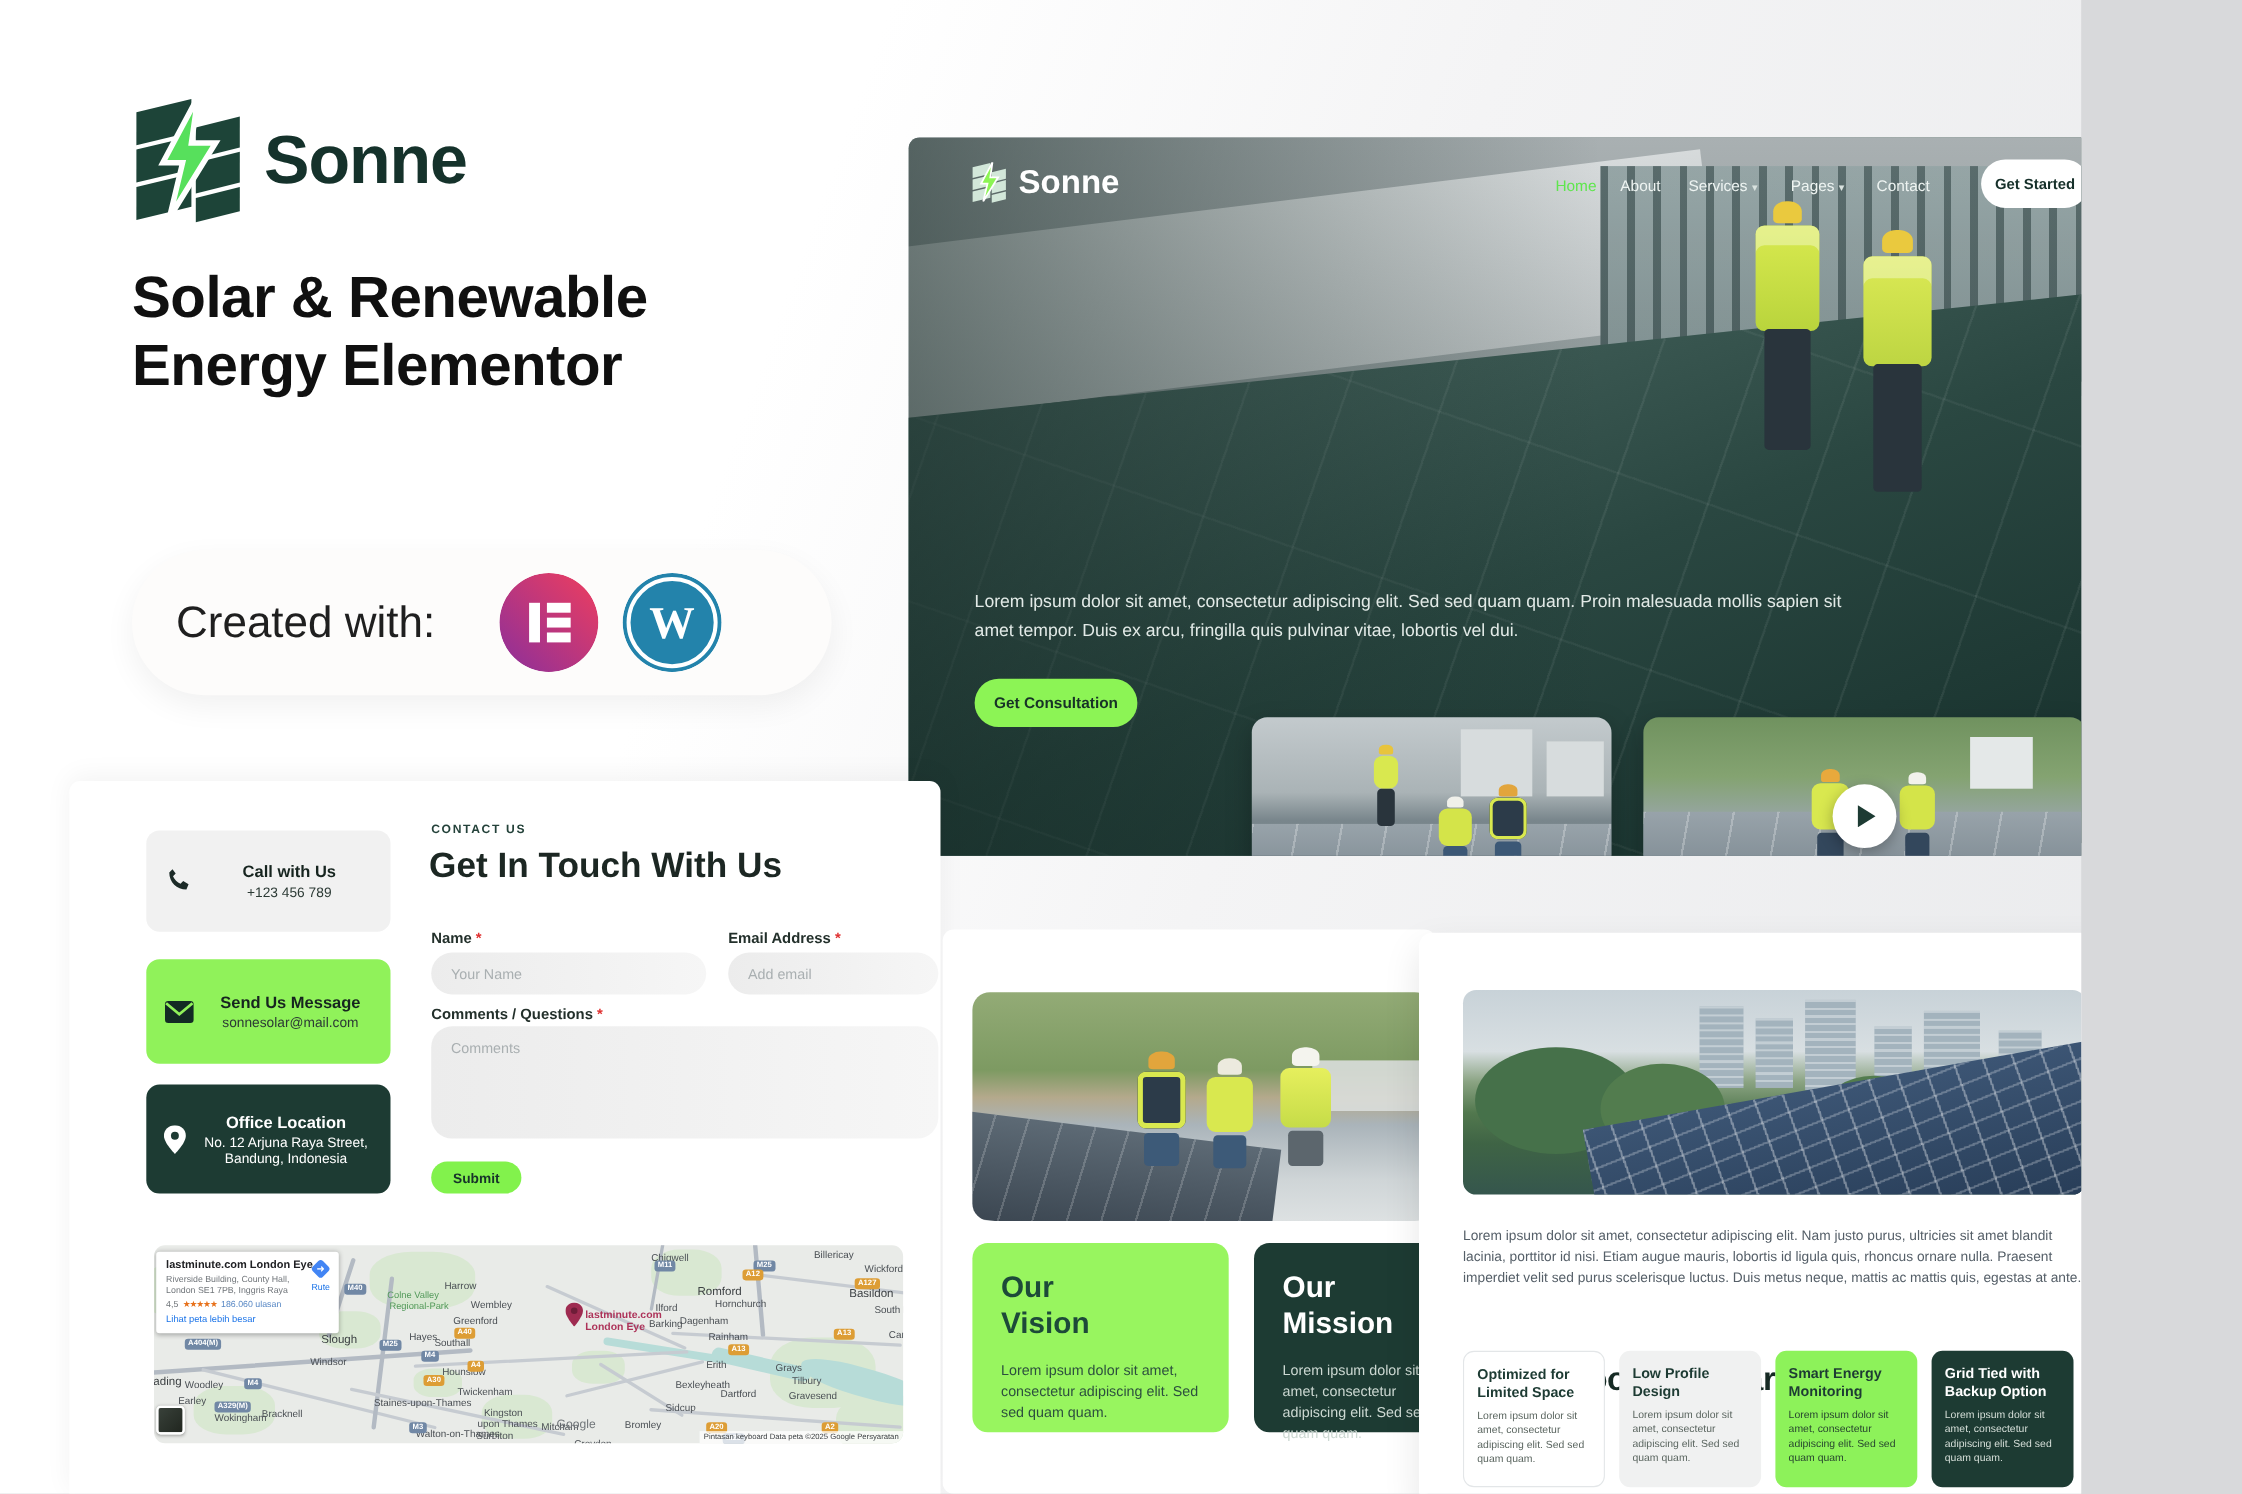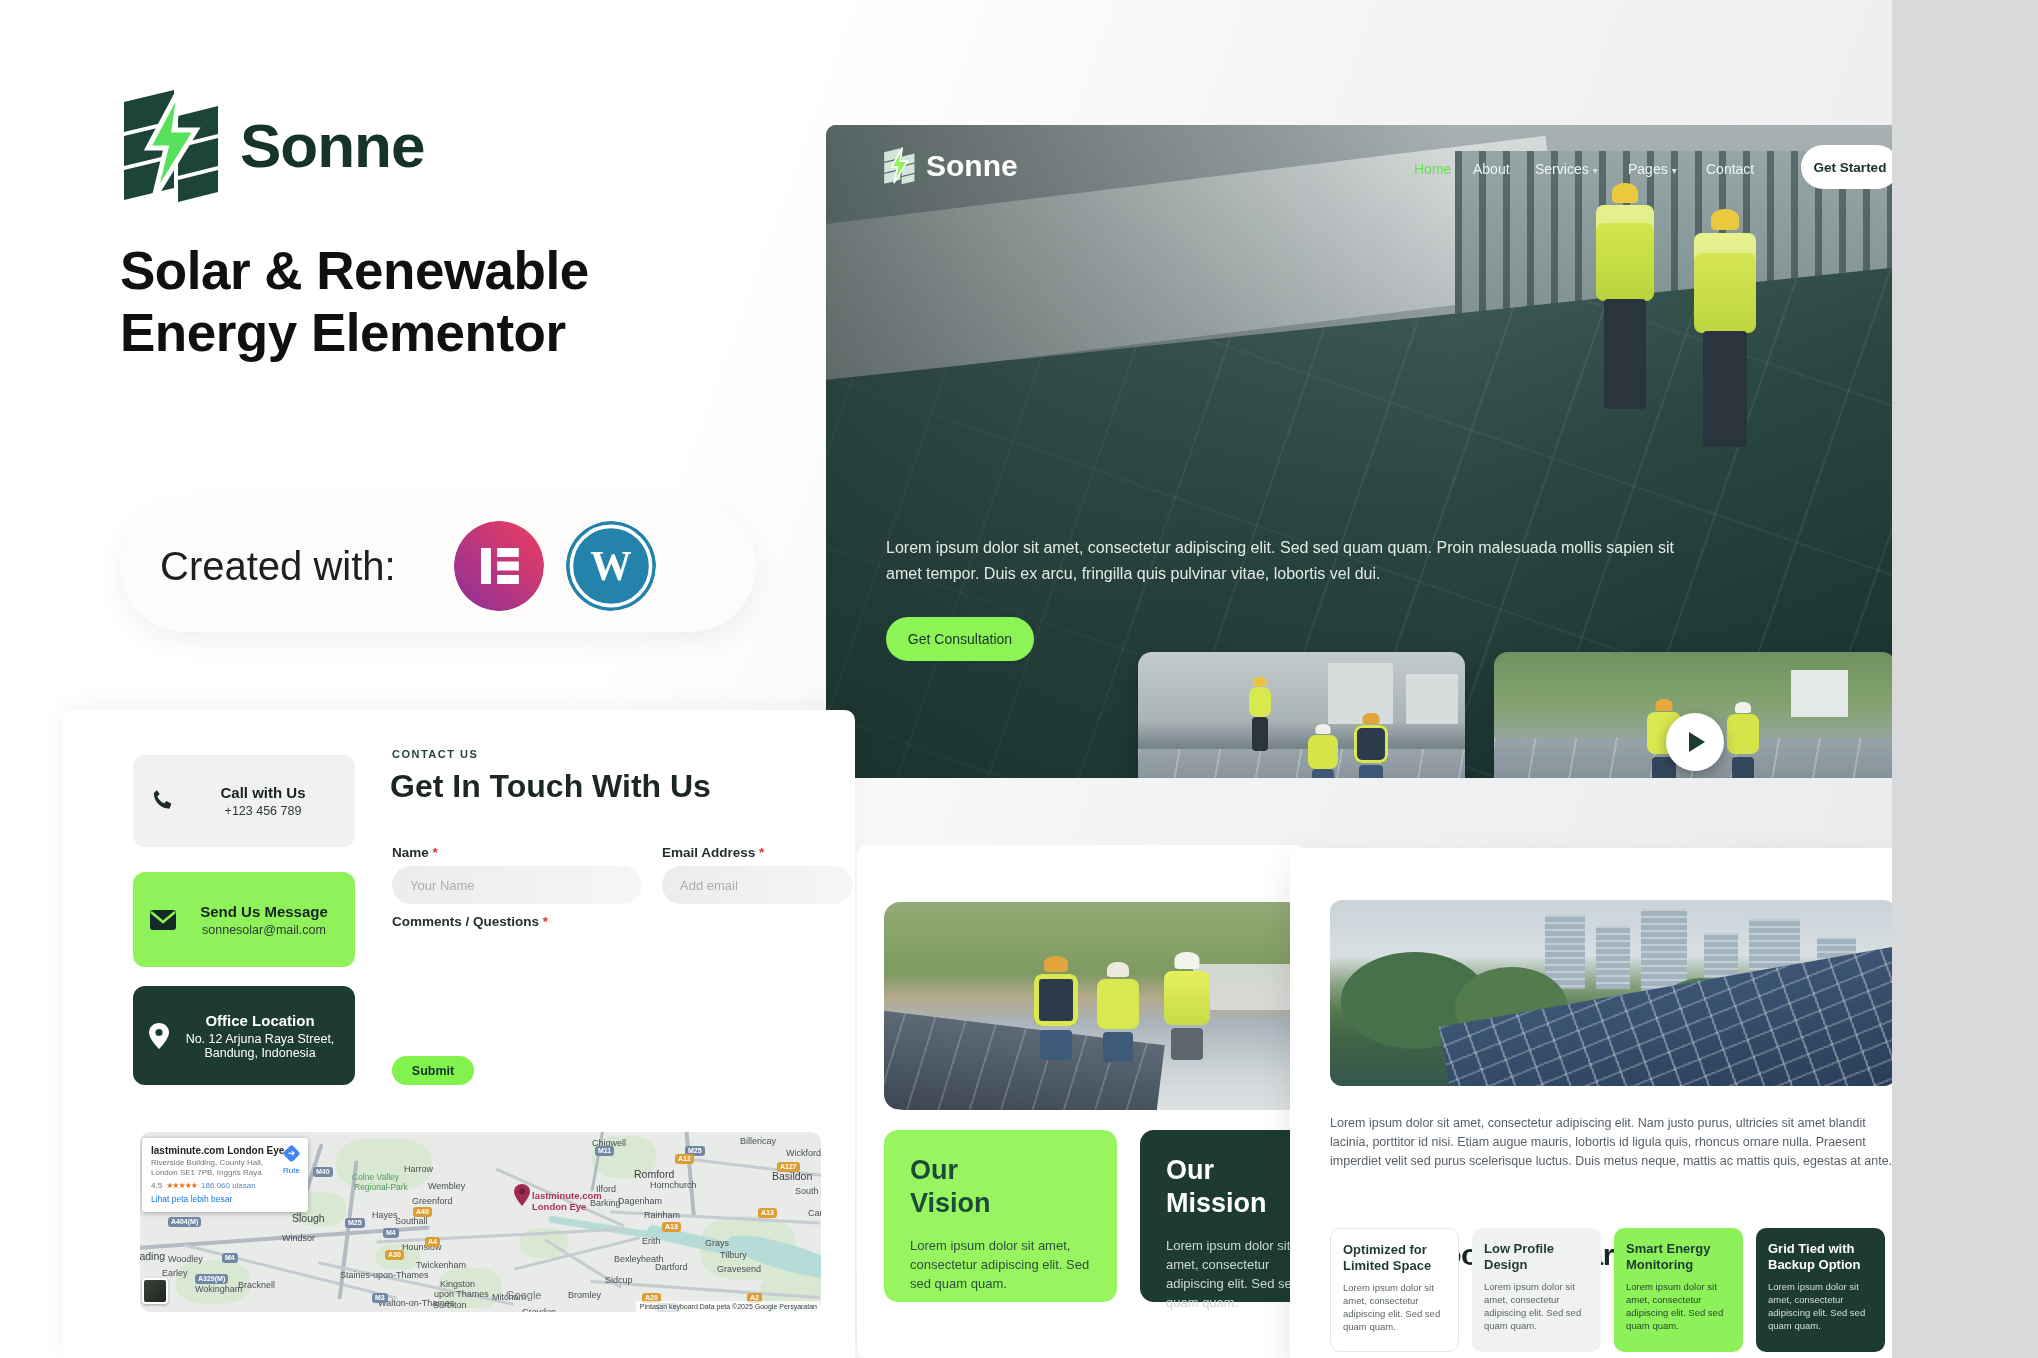--- a/index.html
+++ b/index.html
@@ -37,21 +37,21 @@
   .hero-logo-wrap{position:absolute;left:56px;top:22px;display:flex;align-items:center;gap:10px;}
   .hero-logo-text{font-size:30px;font-weight:600;color:#ffffff;}
   .nav-item{position:absolute;top:36px;font-size:14px;font-weight:500;color:#eef4f2;cursor:pointer;}
   .nav-active{color:#5fe64d;}
   .nav-caret{font-size:10px;margin-left:4px;color:#d9e2df;}
   .nav-cta{position:absolute;left:975px;top:20px;width:98px;height:44px;border-radius:22px;background:#ffffff;
     display:flex;align-items:center;justify-content:center;font-size:13.5px;font-weight:600;color:#16302a;cursor:pointer;}
   .hero-h1{left:60px;top:245px;font-size:58px;line-height:71px;font-weight:700;color:#ffffff;letter-spacing:-1px;}
   .hero-p{left:60px;top:410px;width:820px;font-size:16px;line-height:26px;color:#e2eae7;}
   .hero-cta{left:60px;top:492px;width:148px;height:44px;border-radius:22px;background:#8cf455;display:flex;align-items:center;
-    justify-content:center;font-size:14px;font-weight:400;color:#173227;cursor:pointer;}
+    justify-content:center;font-size:14px;font-weight:700;color:#173227;cursor:pointer;}
   .hero-photo{border-radius:14px;overflow:hidden;box-shadow:0 8px 22px rgba(0,0,0,.25);}
   .photo1{left:312px;top:527px;width:327px;height:180px;background:linear-gradient(180deg,#c3cacd 0%,#aab3b6 38%,#79868c 52%,#5d6a72 100%);}
   .photo2{left:668px;top:527px;width:402px;height:180px;background:linear-gradient(180deg,#70925f 0%,#84a371 30%,#9aa6ad 55%,#7f8c94 100%);}
   .ph-bldg{position:absolute;background:#d7dcdd;}
   .ph-roof{position:absolute;left:0;bottom:0;width:100%;height:46%;
     background:repeating-linear-gradient(100deg,rgba(255,255,255,.25) 0 2px,rgba(0,0,0,0) 2px 40px),linear-gradient(180deg,#98a3aa,#6e7b84);}
   .play-btn{position:absolute;left:50%;top:50%;transform:translate(-50%,-50%);width:58px;height:58px;border-radius:50%;
     background:#ffffff;display:flex;align-items:center;justify-content:center;cursor:pointer;box-shadow:0 4px 14px rgba(0,0,0,.3);}
   .play-tri{width:0;height:0;border-left:16px solid #1d3b33;border-top:10px solid transparent;border-bottom:10px solid transparent;margin-left:4px;}
 
@@ -346,20 +346,21 @@
     <span>Name</span> <span class="req">*</span>
   </div>
   <div class="abs fld-label" style="left:662px;top:845px;">
     <span>Email Address</span> <span class="req">*</span>
   </div>
   <input class="abs fld" style="left: 392px; top: 866px; width: 250px;" placeholder="Your Name">
   <input class="abs fld" style="left: 662px; top: 866px; width: 191px;" placeholder="Add email">
   <div class="abs fld-label" style="left:392px;top:914px;">
     <span>Comments / Questions</span> <span class="req">*</span>
   </div>
+  <textarea class="abs fld ta" style="left: 392px; top: 933px; width: 461px; height: 102px;" placeholder="Comments"></textarea>
   <button class="abs submit-btn">Submit</button>
 
   <div class="abs map">
     <div>
       <div class="patch" style="left:-10px;top:14px;width:96px;height:54px;"></div>
       <div class="patch" style="left:36px;top:128px;width:74px;height:44px;"></div>
       <div class="patch" style="left:196px;top:6px;width:96px;height:52px;"></div>
       <div class="patch" style="left:150px;top:60px;width:56px;height:34px;"></div>
       <div class="patch" style="left:298px;top:136px;width:64px;height:40px;"></div>
       <div class="patch" style="left:452px;top:4px;width:64px;height:42px;"></div>

